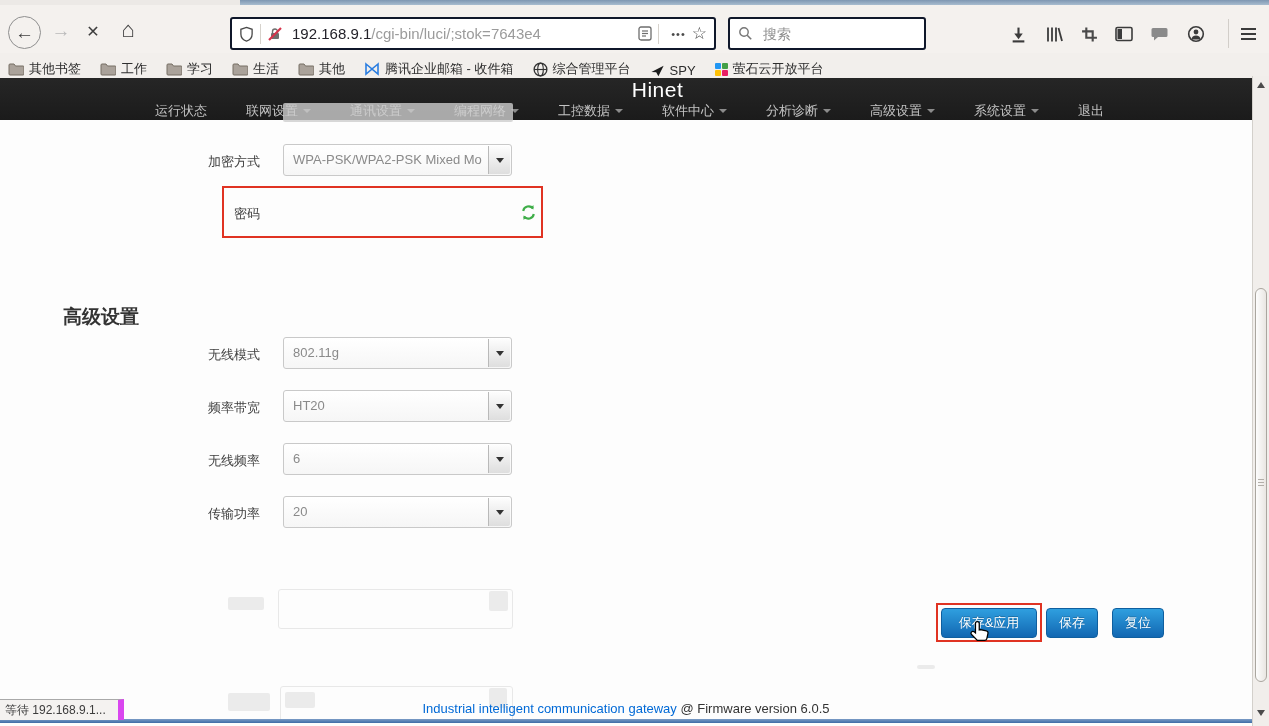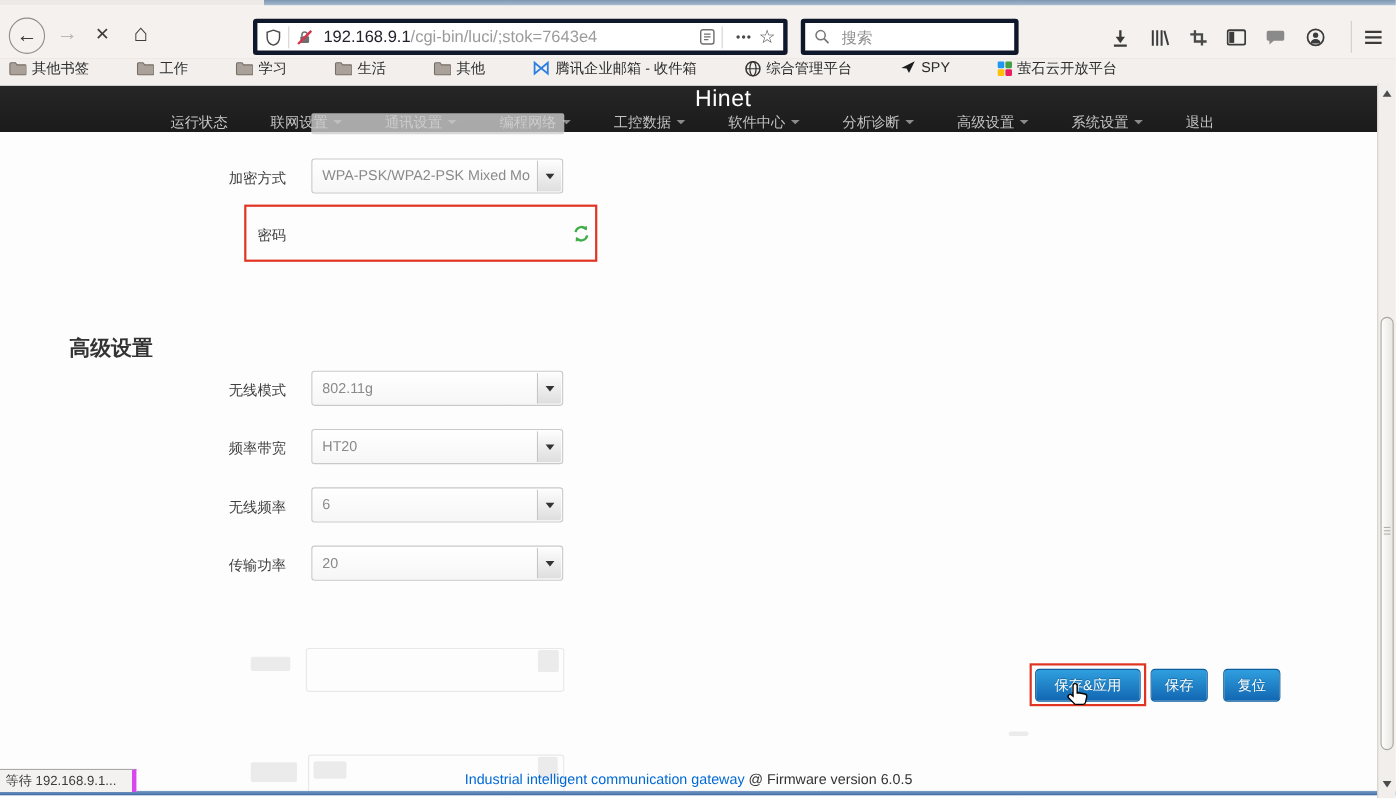--- a/index.html
+++ b/index.html
@@ -8,36 +8,36 @@
   .abs{position:absolute;}
   
   #titlebar-left{left:0;top:0;width:240px;height:5px;background:#ece9e6;}
   #titlebar-right{left:240px;top:0;width:1029px;height:5px;background:linear-gradient(#7e97b2,#a8bccf);}
   #toolbar{left:0;top:5px;width:1269px;height:48px;background:#f4f1ee;border-bottom:1px solid #dad6d1;}
   .tb-btn{position:absolute;display:flex;align-items:center;justify-content:center;color:#3e3e3e;}
   #back-btn{left:8px;top:11px;width:31px;height:31px;border:1px solid #8f8f8f;border-radius:50%;font-size:19px;}
   #fwd-btn{left:48px;top:13px;width:26px;height:26px;font-size:19px;color:#b9b9b9;}
   #stop-btn{left:80px;top:13px;width:26px;height:26px;font-size:16px;}
   #home-btn{left:114px;top:11px;width:28px;height:28px;font-size:22px;}
-  .urlbox{position:absolute;top:12px;height:33px;background:#fff;border:4px solid #0f172a;border-radius:3px;display:flex;align-items:center;box-sizing:border-box;justify-content:space-between;}
+  .urlbox{position:absolute;top:12px;height:33px;background:#fff;border:2px solid #0f172a;border-radius:3px;display:flex;align-items:center;box-sizing:border-box;justify-content:space-between;}
   #urlbar{left:230px;width:486px;padding:0 7px;}
   #searchbar{left:728px;width:198px;padding:0 8px;}
   .url-host{color:#23222a;font-size:15px;}
   .url-path{color:#9b9b9b;font-size:15px;white-space:nowrap;overflow:hidden;}
   .url-text{margin-left:9px;flex:1;display:flex;white-space:nowrap;overflow:hidden;min-width:0;}
   .ub-icon{flex:0 0 auto;display:flex;align-items:center;justify-content:center;}
   .ub-sep{width:1px;height:20px;background:#d6d2cc;margin:0 6px;flex:0 0 auto;}
   #page-actions{font-size:11px;letter-spacing:1px;color:#4a4a4a;margin:0 6px;flex:0 0 auto;}
   #star-icon{font-size:17px;color:#4a4a4a;flex:0 0 auto;}
   #search-input{border:none;outline:none;flex:1;font-size:14px;color:#444;background:transparent;margin-left:8px;min-width:0;font-family:inherit;}
   #search-input::placeholder{color:#8f8f8f;}
   .right-icon{position:absolute;top:17px;width:24px;height:24px;display:flex;align-items:center;justify-content:center;}
   #toolbar-sep{left:1228px;top:14px;width:1px;height:29px;background:#d2cec9;}
   
-  #bookmarks{left:0;top:53px;width:1269px;height:25px;background:#f2efec;display:flex;align-items:flex-start;padding-left:8px;box-sizing:border-box;gap:24px;}
+  #bookmarks{left:0;top:53px;width:1269px;height:25px;background:#f2efec;display:flex;align-items:flex-end;padding-left:8px;box-sizing:border-box;}
   .bm{display:flex;align-items:center;margin-right:19px;cursor:default;}
   .bm .lbl{font-size:13px;color:#2d2d2d;margin-left:5px;white-space:nowrap;}
   .dots4{display:grid;grid-template-columns:6px 6px;grid-gap:1px;}
   .dots4 i{width:6px;height:6px;border-radius:1px;display:block;}
   
   #page{left:0;top:78px;width:1252px;height:648px;background:#fdfdfd;}
   #mainnav{left:0;top:78px;width:1252px;height:42px;background:linear-gradient(#262626,#1b1b1b);display:flex;align-items:center;flex-direction:column;}
   #brand{color:#fff;font-size:21px;margin-left:63px;letter-spacing:.5px;}
   #nav-items{display:flex;align-items:center;margin-left:34px;gap:12px;}
   .nav-item{color:#c3c3c3;font-size:13px;margin-right:27px;display:flex;align-items:center;white-space:nowrap;cursor:pointer;}
@@ -53,21 +53,21 @@
   #section-title{left:63px;top:304px;font-size:19px;font-weight:bold;color:#333;}
   
   .blue-btn{position:absolute;height:30px;border:1px solid #0f5f9f;border-radius:4px;background:linear-gradient(#2f9fdf,#1267b2);color:#fff;font-size:13px;display:flex;align-items:center;justify-content:center;box-sizing:border-box;cursor:pointer;text-shadow:0 -1px 0 rgba(0,0,0,.25);}
   
   .ghost{position:absolute;background:#9a9a9a;opacity:.18;border-radius:2px;}
   .ghost-box{position:absolute;border:1px solid #9a9a9a;opacity:.2;border-radius:3px;background:#fff;}
   
   #footer{left:0;top:701px;width:1252px;text-align:center;font-size:13px;color:#333;}
   #footer a{color:#0069d6;text-decoration:none;}
   #bottom-bar{left:0;top:719px;width:1269px;height:4px;background:linear-gradient(#7b9cc6,#3e6ca6);}
-  #statusbar{left:0;top:699px;width:124px;height:21px;background:#f4f2f0;border-top:1px solid #a9a9a9;border-right:4px solid #d946ef;font-size:12px;color:#3c3c3c;line-height:20px;padding-left:5px;box-sizing:border-box;z-index:9;}
+  #statusbar{left:0;top:699px;width:124px;height:21px;background:#f4f2f0;border-top:1px solid #a9a9a9;border-right:6px solid #d946ef;font-size:12px;color:#3c3c3c;line-height:20px;padding-left:5px;box-sizing:border-box;z-index:9;}
   
   #scrollbar{left:1252px;top:76px;width:17px;height:650px;background:#f1eeeb;border-left:1px solid #d3d0cb;box-sizing:border-box;}
   #sb-up{position:absolute;left:4px;top:6px;width:0;height:0;border-left:4px solid transparent;border-right:4px solid transparent;border-bottom:6px solid #4c4c4c;}
   #sb-down{position:absolute;left:4px;top:634px;width:0;height:0;border-left:4px solid transparent;border-right:4px solid transparent;border-top:6px solid #4c4c4c;}
   #sb-thumb{position:absolute;left:1.5px;top:212px;width:12px;height:394px;background:linear-gradient(90deg,#fdfdfd,#e9e6e2);border:1px solid #aaa69f;border-radius:7px;box-sizing:border-box;}
   .grip{position:absolute;left:2px;width:6px;height:1px;background:#b3afa9;}
   #cursor{left:968px;top:620px;z-index:50;}
   svg{display:block;}
 </style>
 </head>

